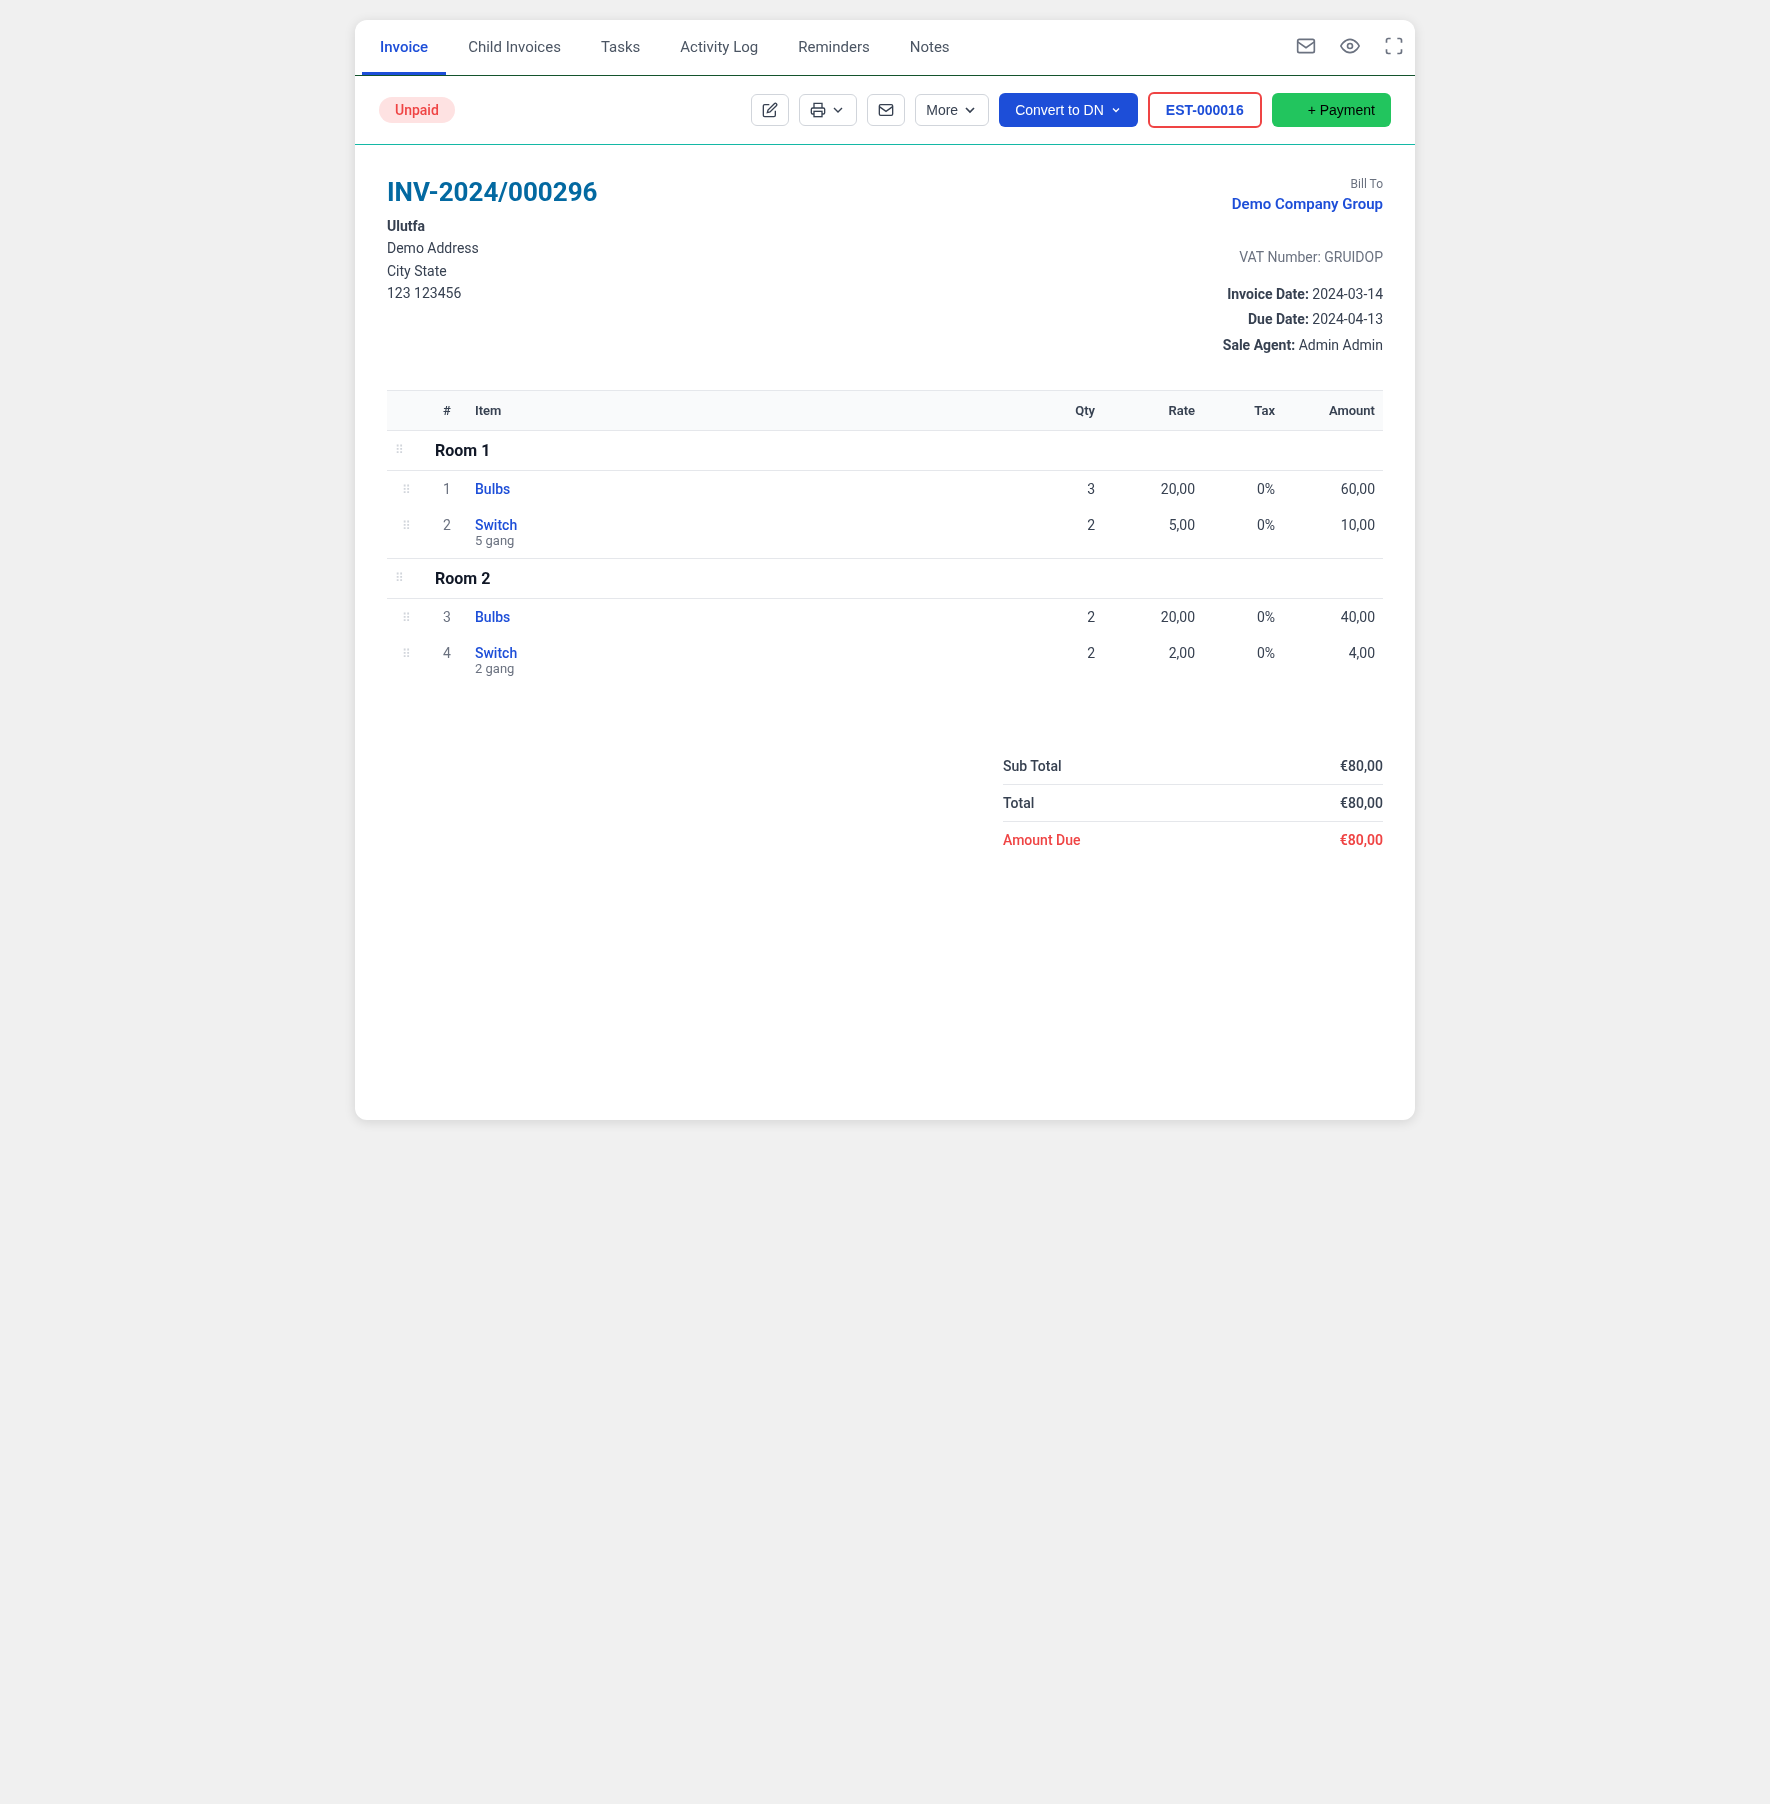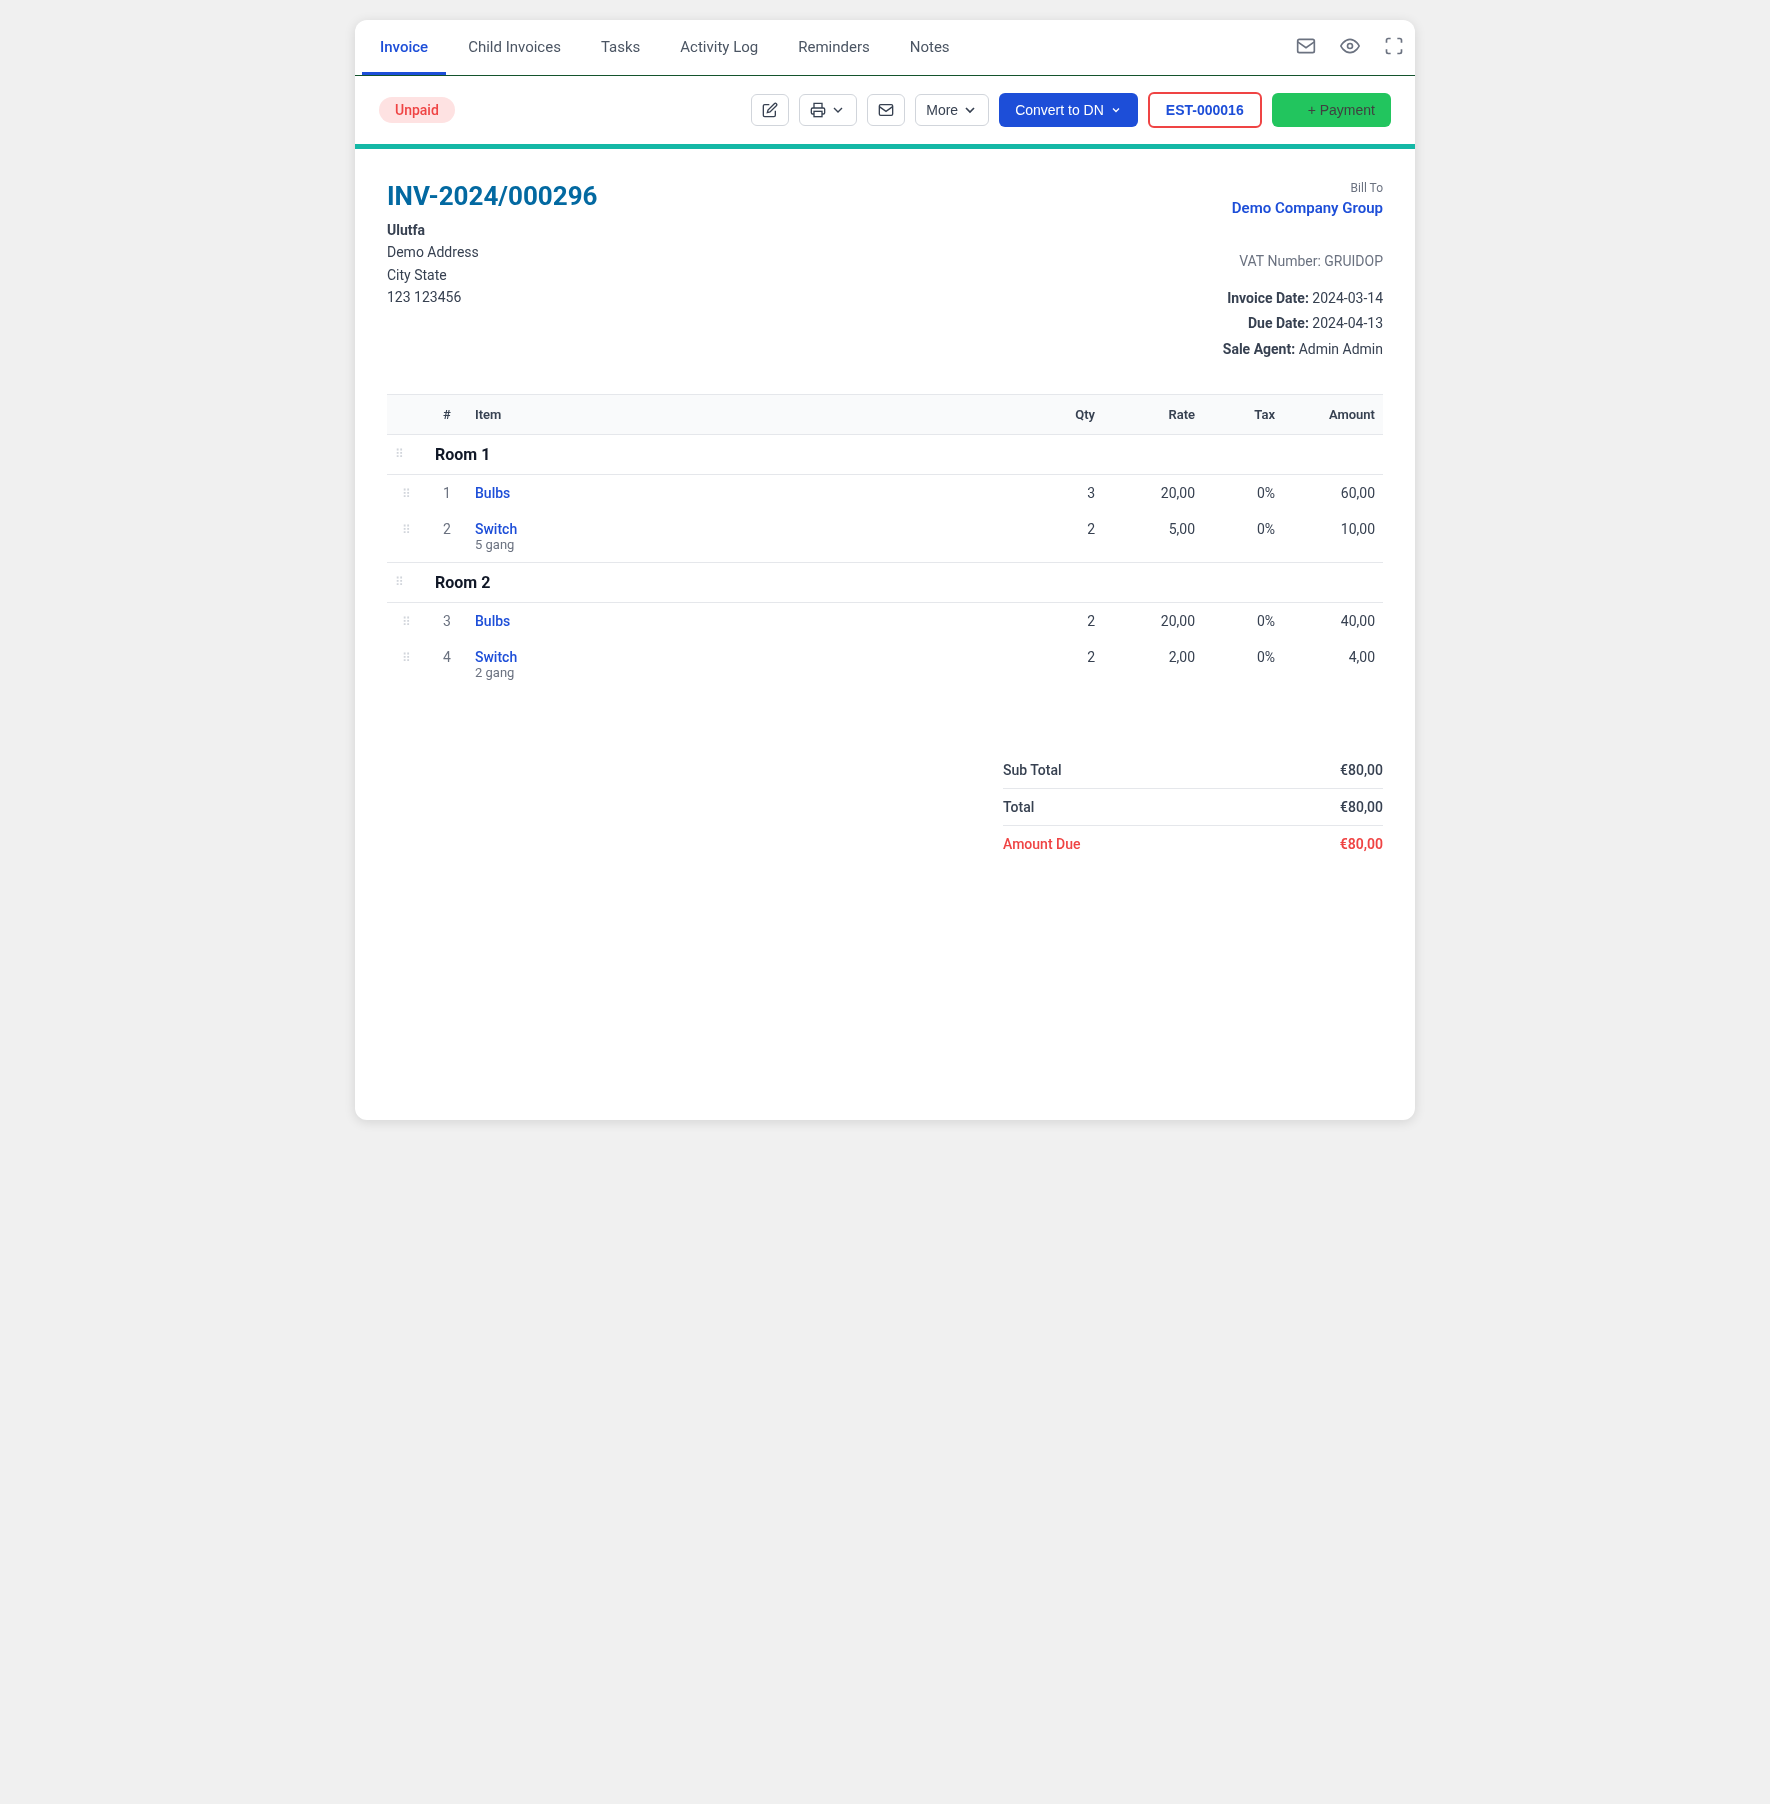--- a/index.html
+++ b/index.html
@@ -58,21 +58,21 @@
       display: flex;
       align-items: center;
       padding: 4px;
     }
     
     .toolbar {
       display: flex;
       align-items: center;
       padding: 16px 24px;
       gap: 10px;
-      border-bottom: 5px solid #14b8a6;
+      border-bottom: 1px solid #14b8a6;
     }
     .badge-unpaid {
       background: #fee2e2;
       color: #ef4444;
       border-radius: 20px;
       padding: 5px 16px;
       font-size: 14px;
       font-weight: 500;
     }
     .spacer { flex: 1; }
@@ -107,21 +107,21 @@
       color: #1d4ed8;
       border: 2.5px solid #ef4444;
       border-radius: 6px;
       padding: 8px 16px;
       font-size: 14px;
       cursor: pointer;
       font-weight: 600;
     }
     .btn-payment {
       background: #22c55e;
-      color: #404040;
+      color: #000000;
       border: none;
       border-radius: 6px;
       padding: 9px 16px;
       font-size: 14px;
       cursor: pointer;
       display: flex;
       align-items: center;
       gap: 6px;
       font-weight: 500;
     }

